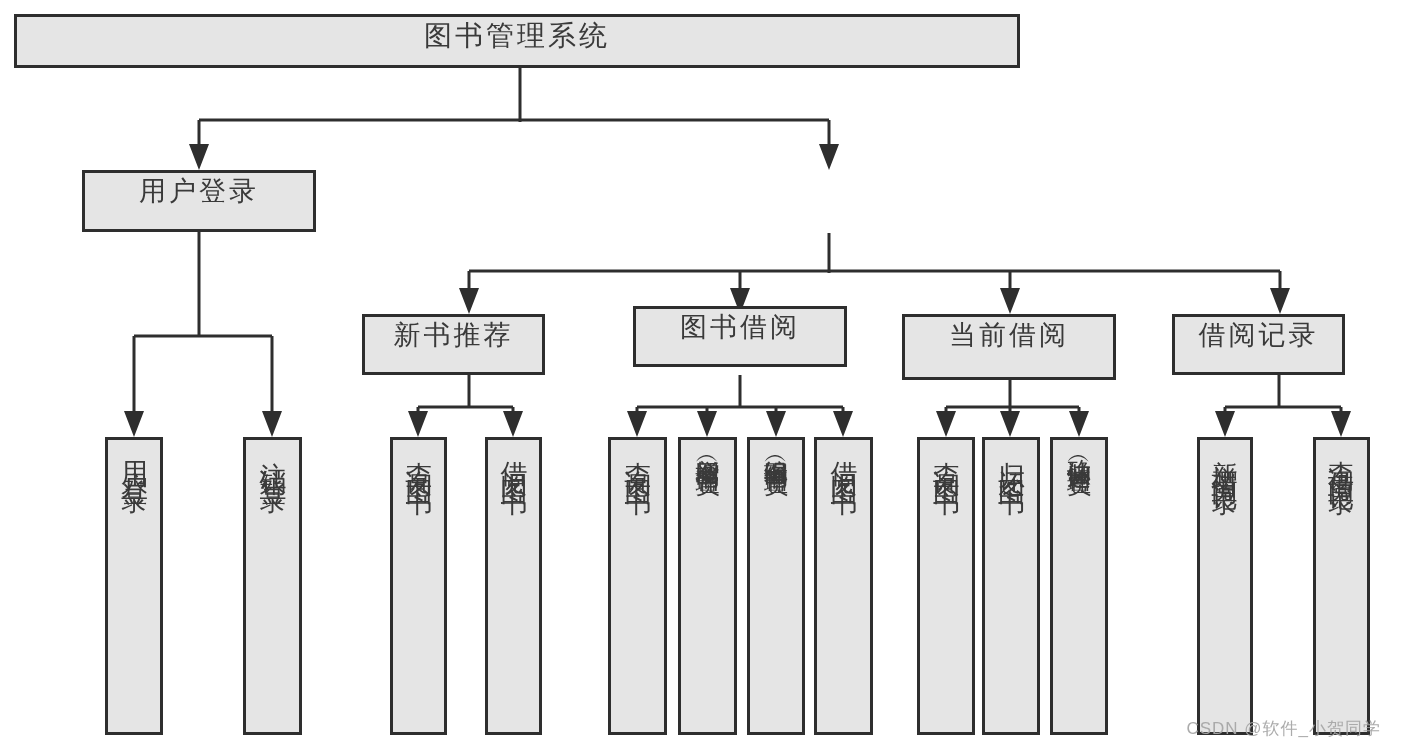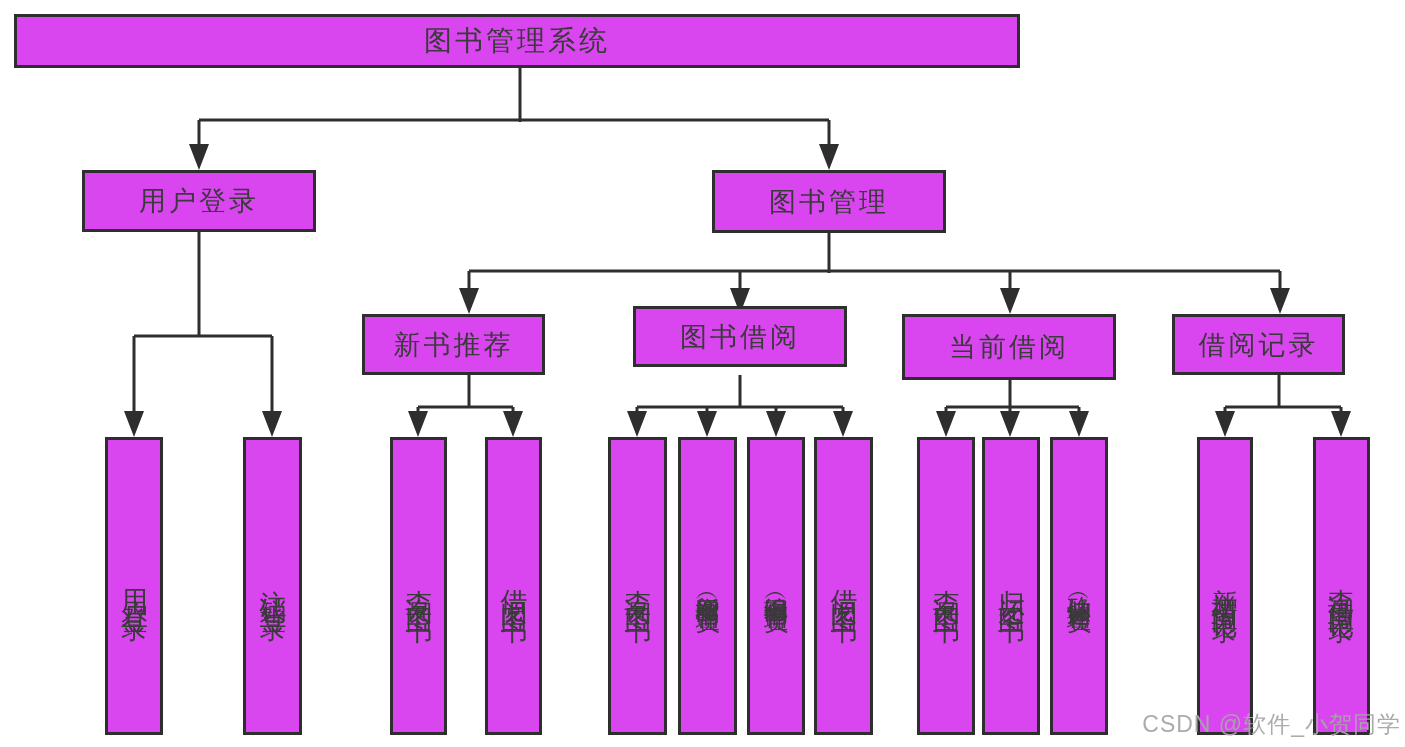--- a/index.html
+++ b/index.html
@@ -3,34 +3,34 @@
 <meta charset="utf-8">
 <style>
   html,body{margin:0;padding:0;background:#ffffff;}
   .canvas{
     position:relative;width:1405px;height:747px;background:#ffffff;
     overflow:hidden;font-family:"Liberation Sans",sans-serif;
   }
   .wires{position:absolute;left:0;top:0;z-index:0;}
   .box{
     position:absolute;box-sizing:border-box;border:3px solid #2e2e2e;
-    background:#d946ef;display:flex;align-items:center;justify-content:center;
+    background:#e5e5e5;display:flex;align-items:flex-start;justify-content:center;
     color:#3a3a3a;z-index:1;
   }
   .hlabel{font-size:27px;letter-spacing:3px;white-space:nowrap;}
   .root .hlabel{font-size:28px;}
   .leaf .vlabel{
     writing-mode:vertical-rl;text-orientation:mixed;
     font-size:27px;letter-spacing:9px;line-height:1;white-space:nowrap;
   }
   .leaf.mid .vlabel{font-size:26px;letter-spacing:6px;}
   .leaf.long .vlabel{font-size:24px;letter-spacing:2px;}
   .watermark{
-    position:absolute;right:4px;bottom:7px;z-index:5;
-    font-size:23px;color:rgba(167,167,167,0.95);letter-spacing:1px;white-space:nowrap;
+    position:absolute;right:24px;bottom:7px;z-index:5;
+    font-size:17px;color:rgba(167,167,167,0.95);letter-spacing:1px;white-space:nowrap;
   }
 </style>
 </head>
 <body>
 
 <div class="canvas">
 
   <svg class="wires" width="1405" height="747" viewBox="0 0 1405 747">
 
     <path d="M520 68V122 M199 120H829 M199 120V150 M829 120V150
@@ -53,23 +53,20 @@
              M1069 411L1089 411L1079 437Z
              M1215 411L1235 411L1225 437Z M1331 411L1351 411L1341 437Z" fill="#2e2e2e" stroke="none"></path>
   </svg>
 
   <div class="box root" style="left:14px;top:14px;width:1006px;height:54px">
     <span class="hlabel">图书管理系统</span>
   </div>
 
   <div class="box" style="left:82px;top:170px;width:234px;height:62px">
     <span class="hlabel">用户登录</span>
-  </div>
-  <div class="box" style="left:712px;top:170px;width:234px;height:63px">
-    <span class="hlabel">图书管理</span>
   </div>
 
   <div class="box" style="left:362px;top:314px;width:183px;height:61px">
     <span class="hlabel">新书推荐</span>
   </div>
   <div class="box" style="left:633px;top:306px;width:214px;height:61px">
     <span class="hlabel">图书借阅</span>
   </div>
   <div class="box" style="left:902px;top:314px;width:214px;height:66px">
     <span class="hlabel">当前借阅</span>

